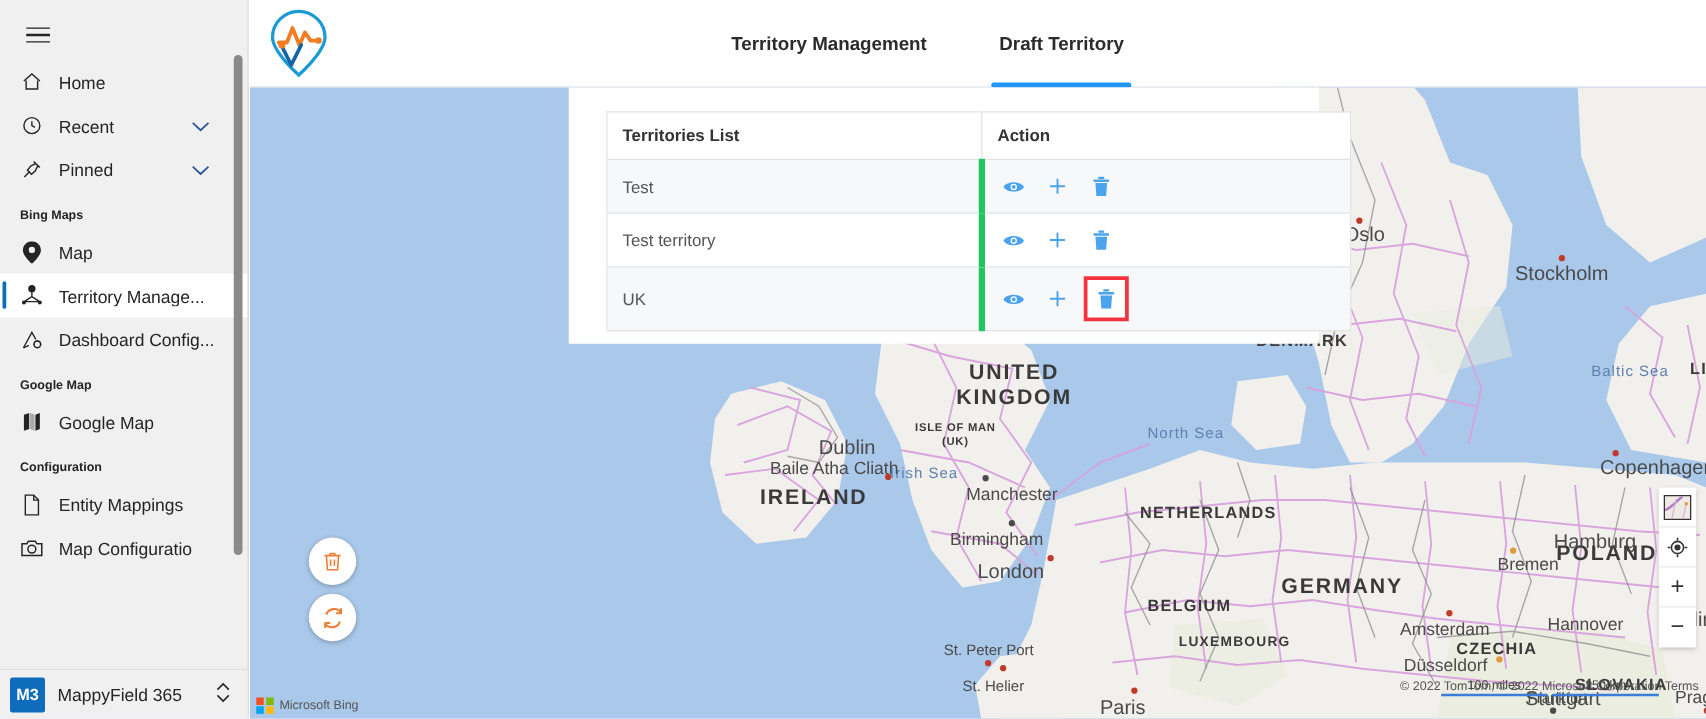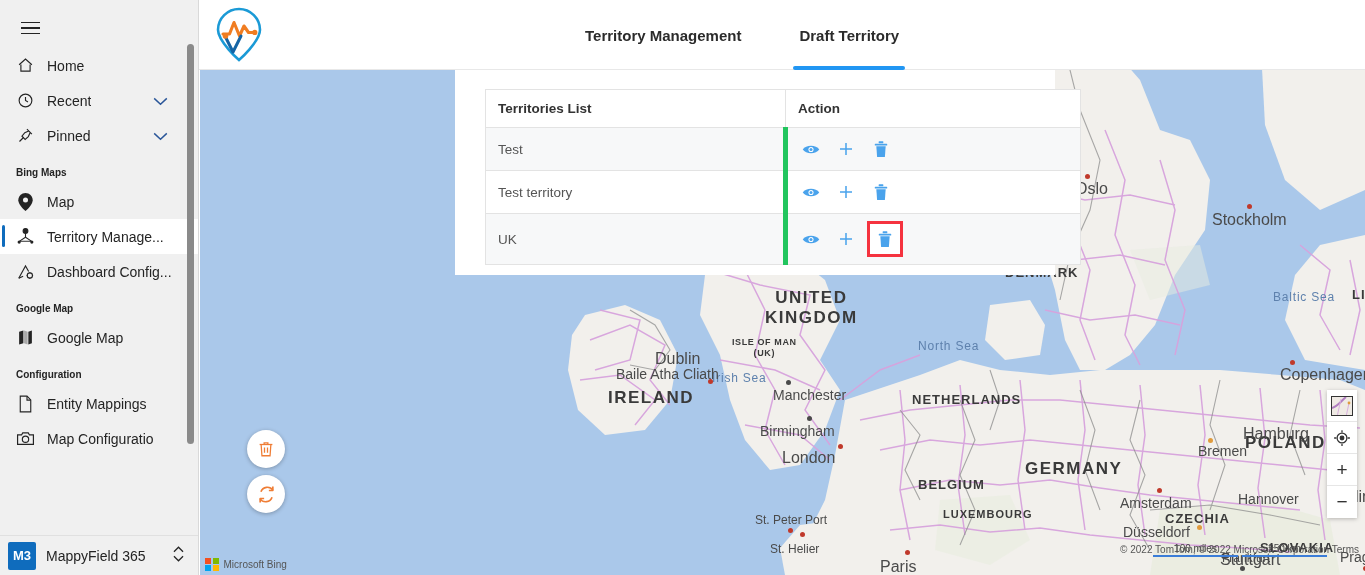--- a/index.html
+++ b/index.html
@@ -434,21 +434,21 @@
 
   <div class="mlabel water" style="left:718px;top:269px;">North Sea</div>
   <div class="mlabel water" style="left:1073px;top:220px;">Baltic Sea</div>
   <div class="mlabel water" style="left:512px;top:301px;">Irish Sea</div>
 
   <div class="mlabel country big" style="left:565px;top:218px;line-height:1.15;text-align:center;">
     <div>UNITED</div>
     <div>KINGDOM</div>
   </div>
   <div class="mlabel country big" style="left:408px;top:318px;">IRELAND</div>
-  <div class="mlabel country" style="left:712px;top:322px;">NETHERLANDS</div>
+  <div class="mlabel country" style="left:712px;top:332px;">NETHERLANDS</div>
   <div class="mlabel country" style="left:718px;top:407px;">BELGIUM</div>
   <div class="mlabel country big" style="left:825px;top:389px;">GERMANY</div>
   <div class="mlabel country" style="left:715px;top:438px;font-size:11px;margin-left:28px;">LUXEMBOURG</div>
   <div class="mlabel country" style="left:965px;top:441px;">CZECHIA</div>
   <div class="mlabel country big" style="left:1045px;top:363px;">POLAND</div>
   <div class="mlabel country" style="left:805px;top:195px;">DENMARK</div>
   <div class="mlabel country" style="left:1060px;top:470px;">SLOVAKIA</div>
   <div class="mlabel country" style="left:1152px;top:217px;">LIT</div>
 
   <div class="mlabel smallcap" style="left:515px;top:267px;text-align:center;line-height:1.25;margin-left:17px;">

